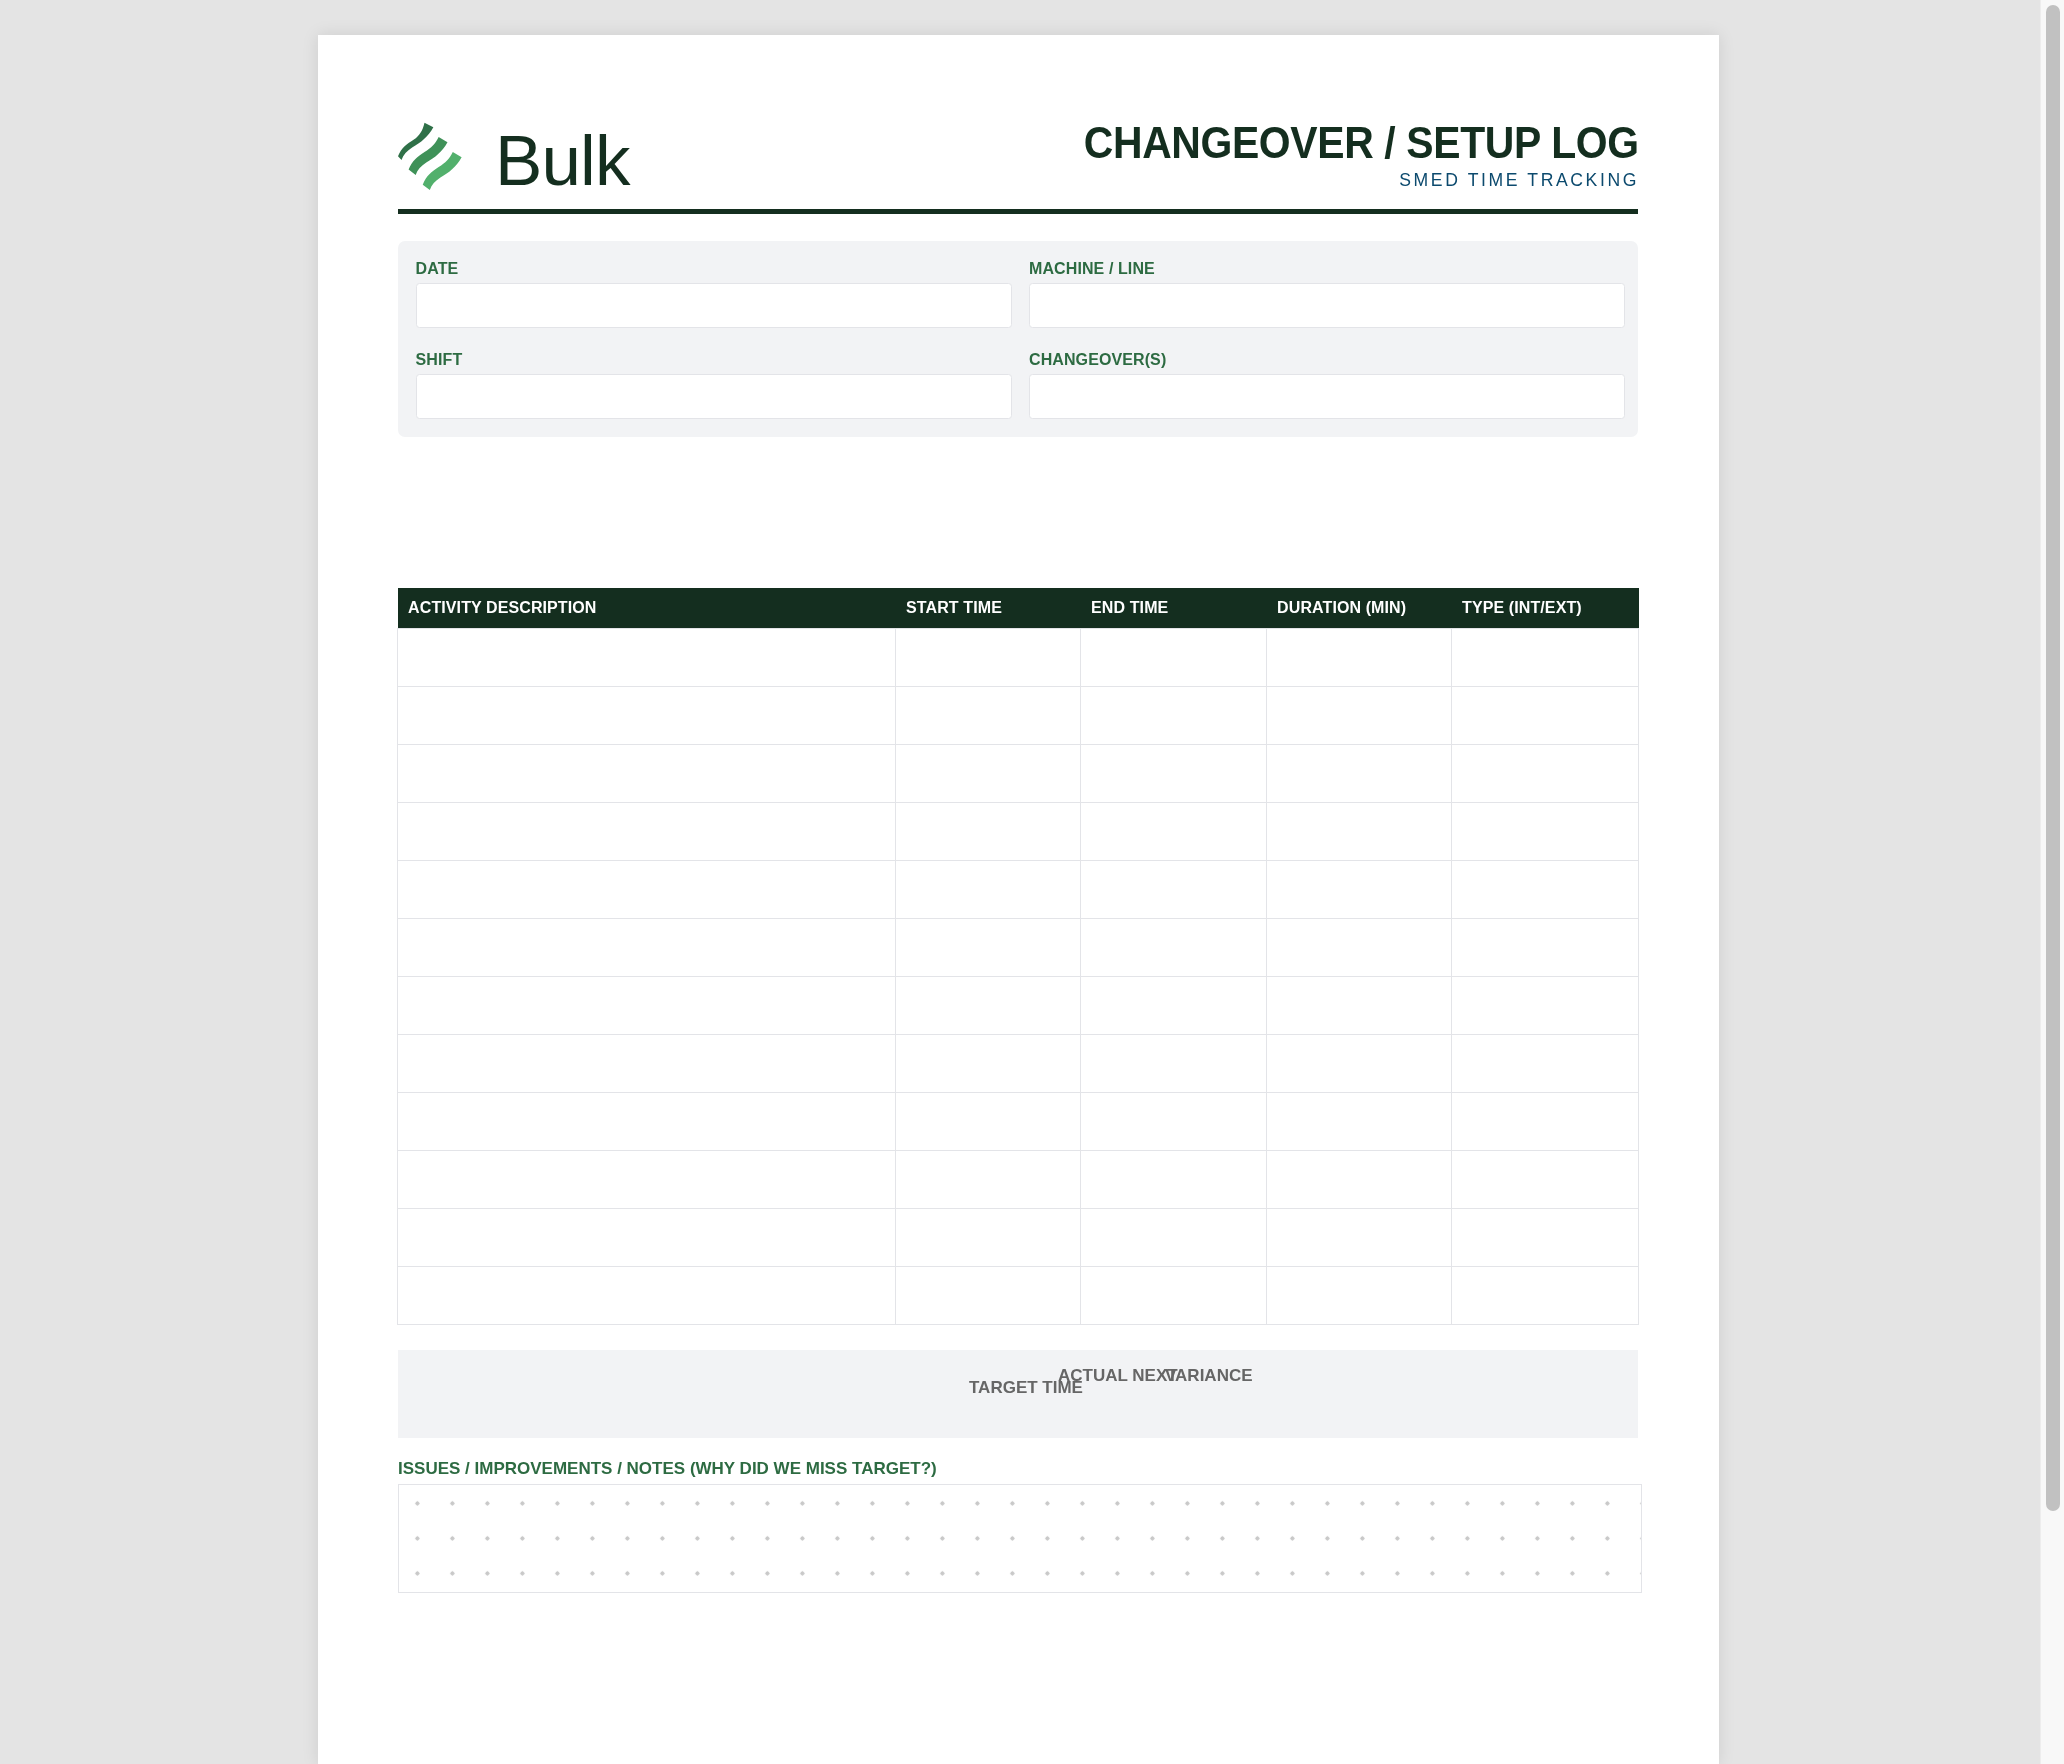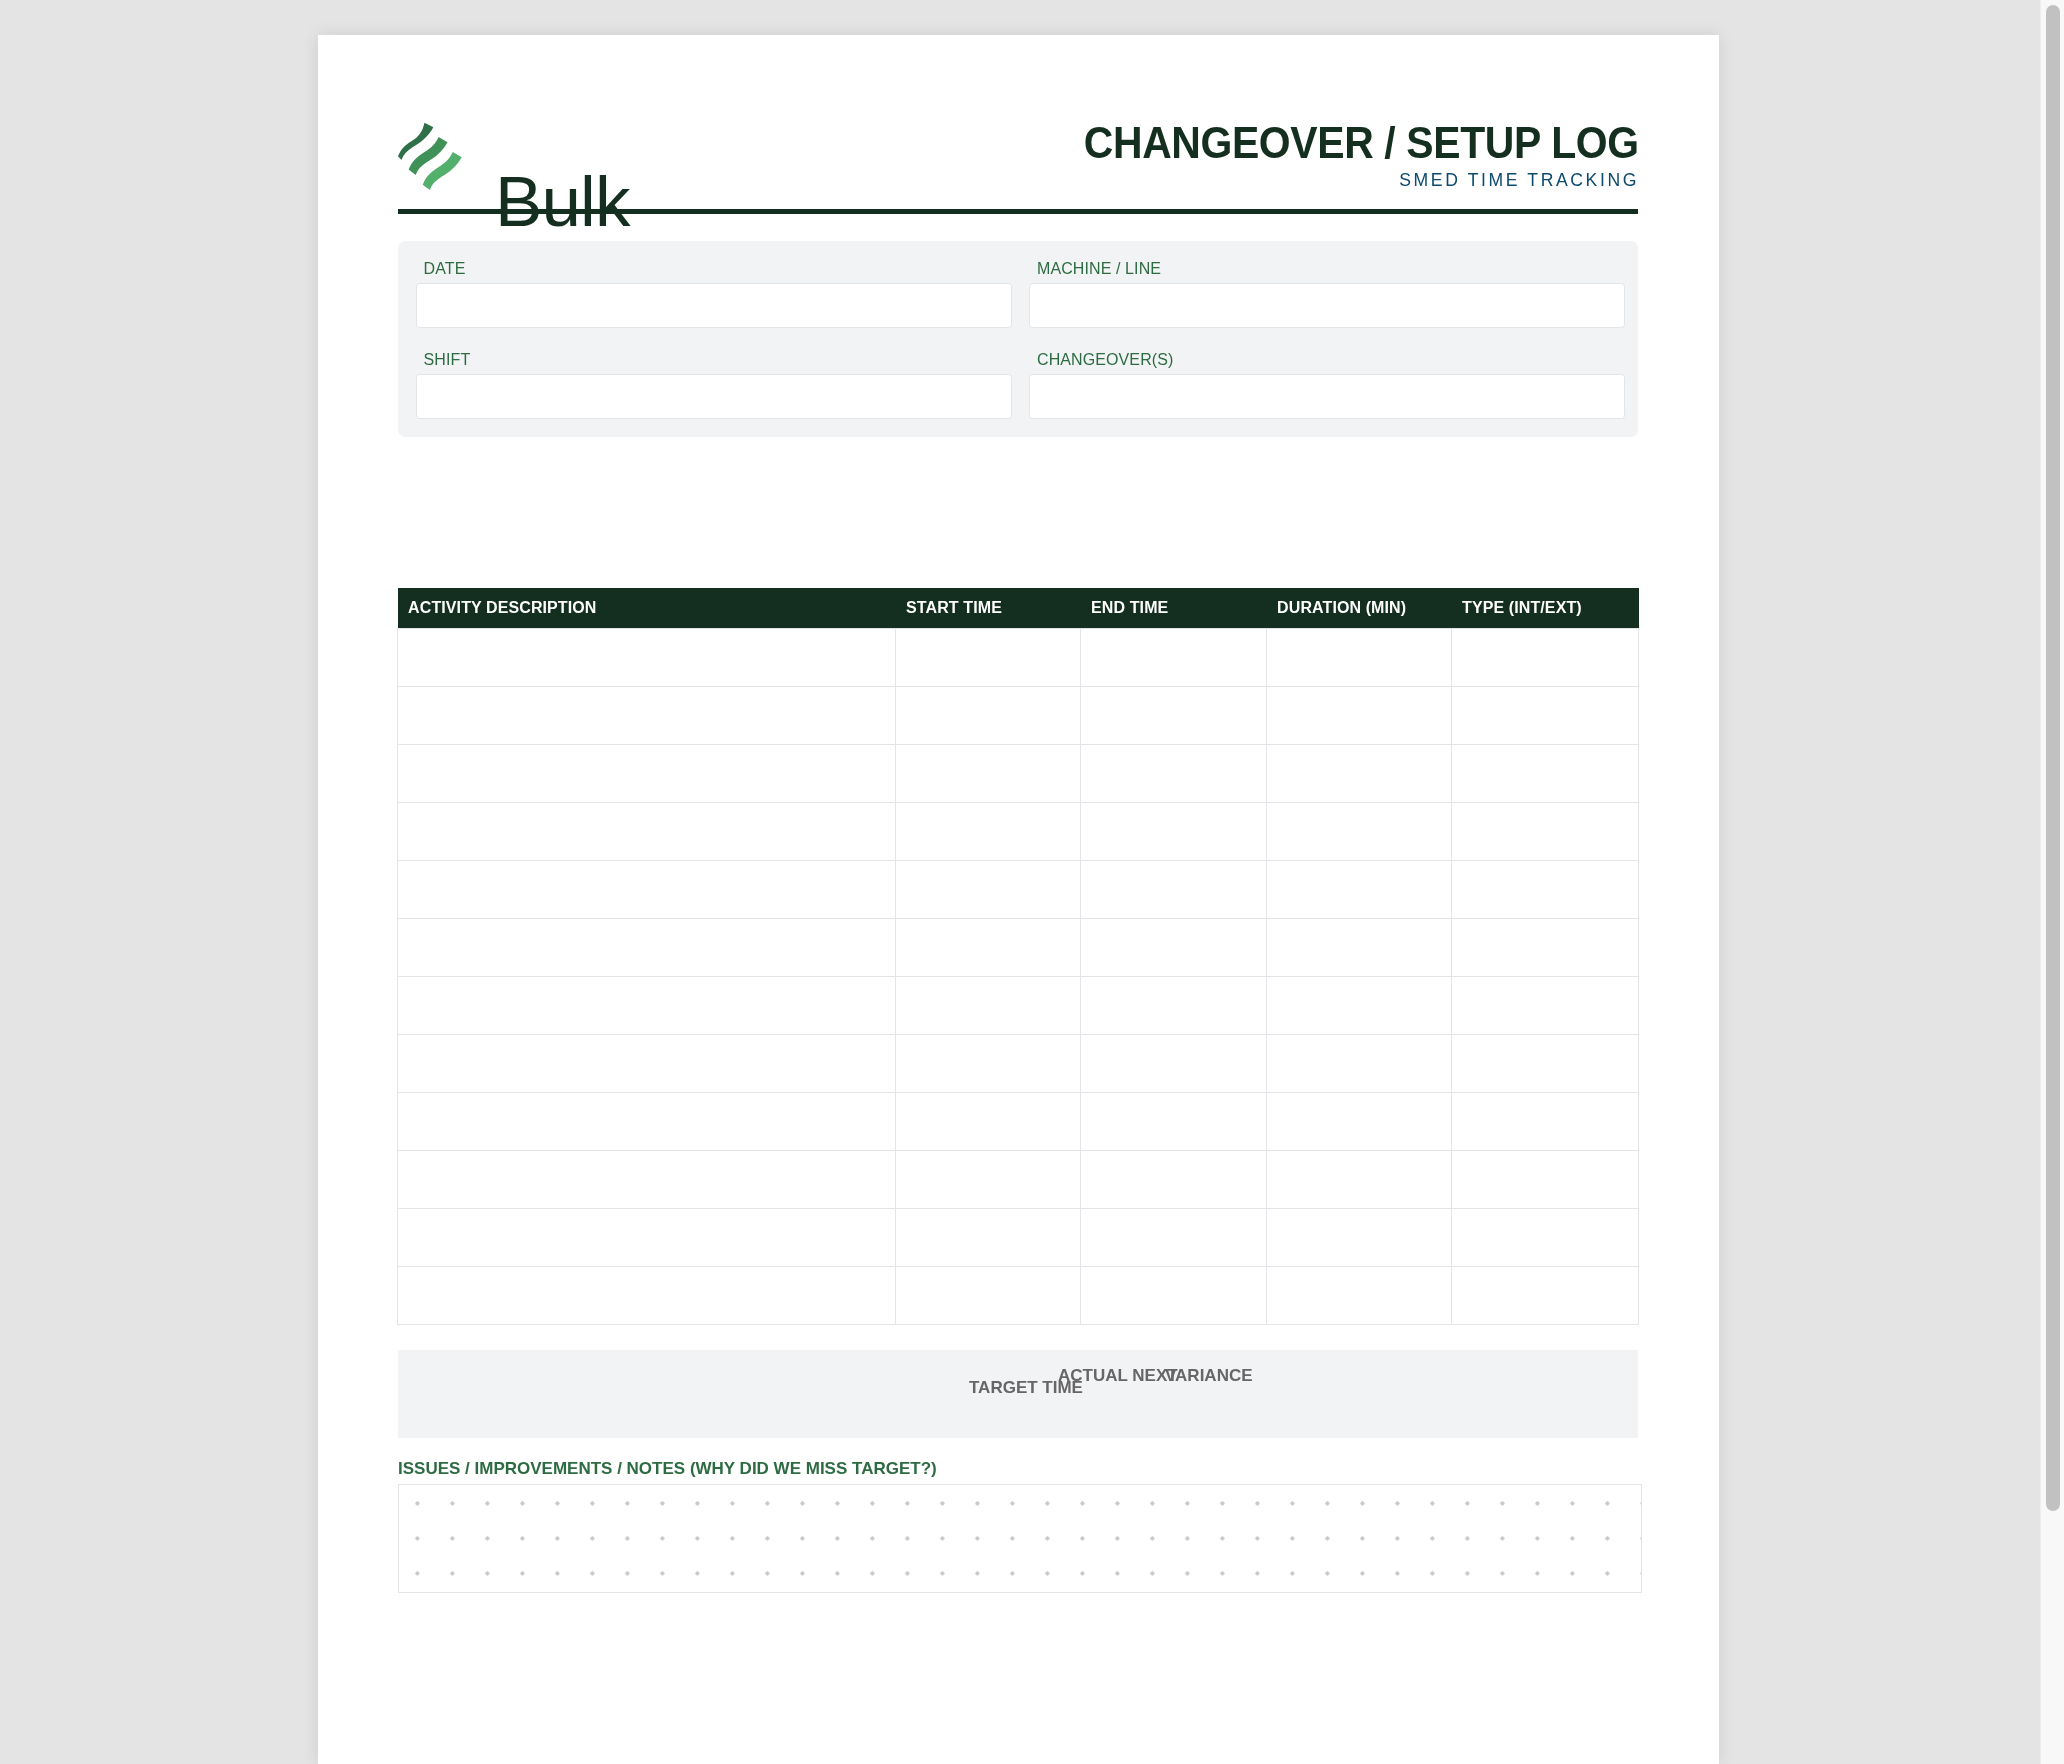--- a/index.html
+++ b/index.html
@@ -16,21 +16,21 @@
     background: #ffffff;
     box-shadow: 0 0 16px rgba(0,0,0,0.10);
   }
   .abs { position: absolute; }
 
   
   .logo-mark { left: 80px; top: 86px; width: 76px; height: 76px; }
   .logo-text {
     left: 177px; top: 86px;
     font-size: 71px; line-height: 79px;
-    color: #142e1f; font-weight: 400; letter-spacing: -0.9px; margin-top: 41px;
+    color: #142e1f; font-weight: 400; letter-spacing: -0.9px;
   }
   .doc-title {
     right: 80px; top: 81px;
     font-size: 44px; line-height: 53px; font-weight: 700;
     color: #142e1f; letter-spacing: -0.4px; white-space: nowrap;
     transform: scaleX(0.93); transform-origin: right center;
   }
   .doc-subtitle {
     right: 80px; top: 135px;
     font-size: 17.6px; line-height: 21px; color: #0c4a6e;
@@ -41,22 +41,22 @@
     background: #142e1f;
   }
 
   
   .info-panel {
     left: 80px; top: 206px; width: 1240px; height: 196px;
     background: #f2f3f5; border-radius: 7px;
   }
   .field-label {
     position: absolute;
-    font-size: 16px; line-height: 19.4px; font-weight: 400;
-    color: #2d6b42; letter-spacing: 0.1px; white-space: nowrap; margin-left: 8px;
+    font-size: 16px; line-height: 19.4px; font-weight: 700;
+    color: #2d6b42; letter-spacing: 0.1px; white-space: nowrap;
   }
   .field-input {
     position: absolute;
     height: 45px; background: #ffffff;
     border: 1.8px solid #e3e4e8; border-radius: 3.5px;
     outline: none; font-size: 17.6px; padding: 0 10.6px;
     font-family: "Liberation Sans", sans-serif;
   }
 
   

